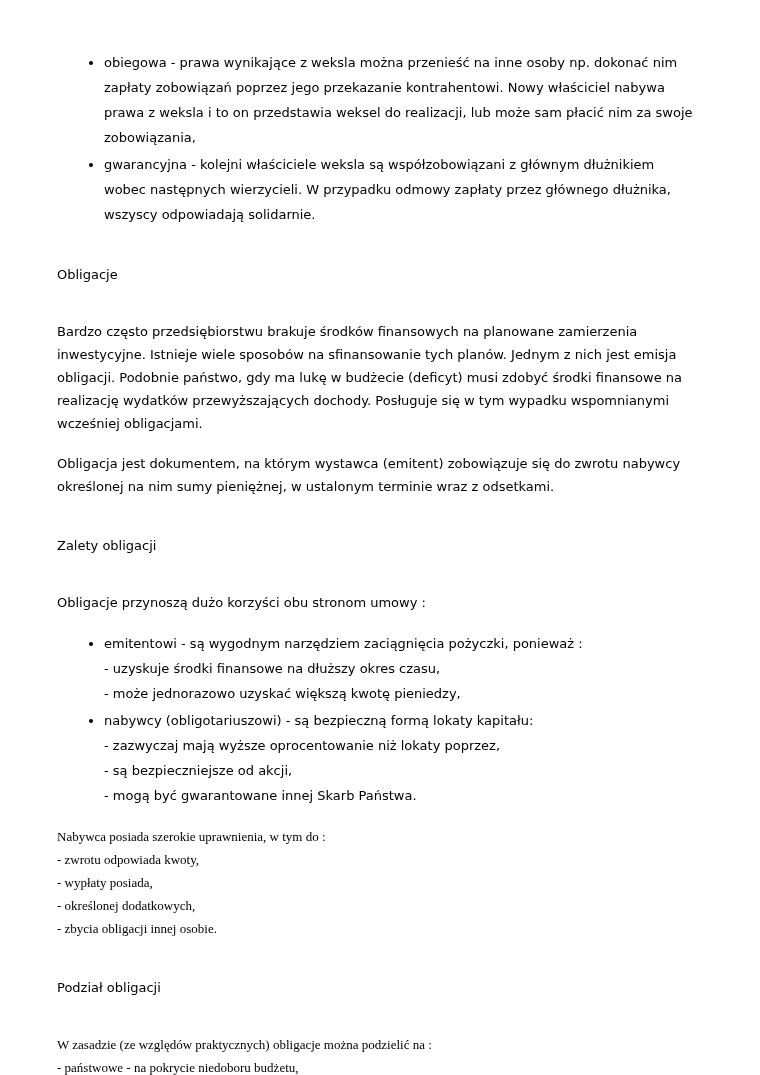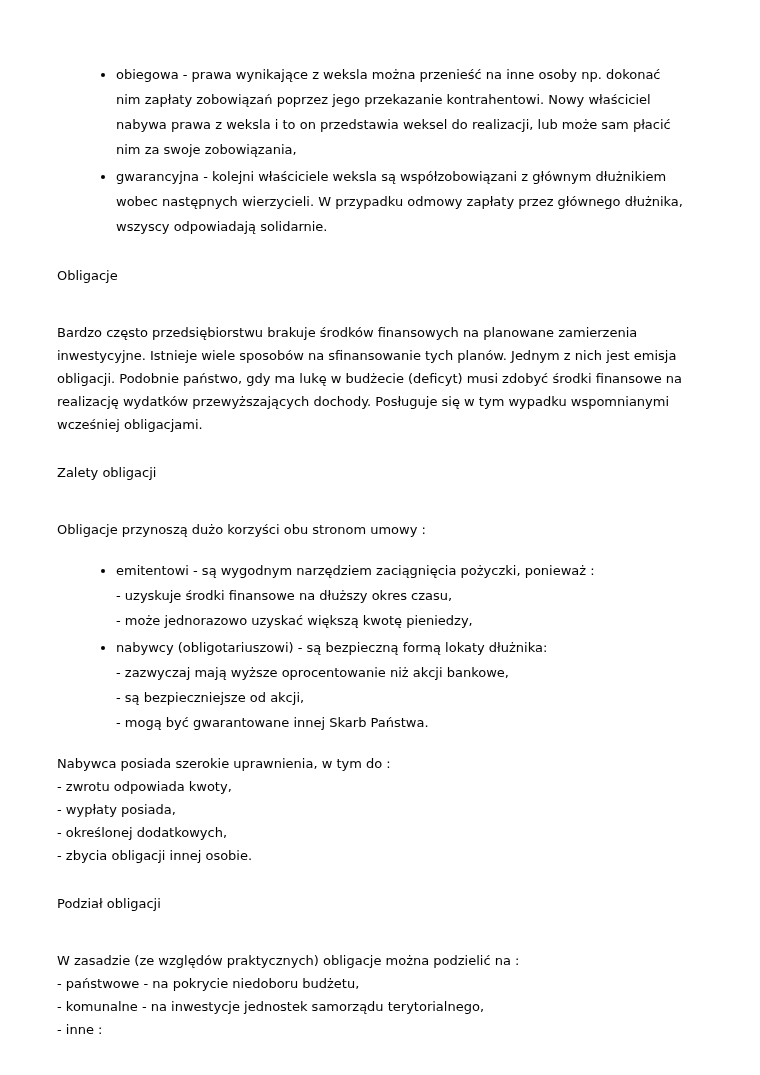--- a/index.html
+++ b/index.html
@@ -11,66 +11,67 @@
     font-size: 13px;
     color: #000000;
     overflow: hidden;
   }
   .page {
     padding: 46px 58px 0 57px;
   }
   ul.bullets {
     list-style: disc outside;
     padding-left: 43px;
-    margin: 16px;
+    margin: 4px;
   }
   ul.bullets li {
     line-height: 25px;
     margin-bottom: 2px;
   }
   .para {
     line-height: 23px;
     margin-top: 17px;
   }
-  .para div { line-height: 23px; }
+  .para div { line-height: 23px; font-family: Liberation Serif, serif; }
   .heading {
     line-height: 23px;
-    margin-top: 25px;
+    margin-top: 36px;
   }
   .gap-after-heading { margin-top: 34px; }
   .bullets.second { margin-top: 17px; }
 </style>
 </head>
 <body>
 
 <div class="page">
 
   <ul class="bullets">
     <li><span>obiegowa - prawa wynikające z weksla można przenieść na inne osoby np. dokonać nim zapłaty zobowiązań poprzez jego przekazanie kontrahentowi. Nowy właściciel nabywa prawa z weksla i to on przedstawia weksel do realizacji, lub może sam płacić nim za swoje zobowiązania,</span></li>
     <li><span>gwarancyjna - kolejni właściciele weksla są współzobowiązani z głównym dłużnikiem wobec następnych wierzycieli. W przypadku odmowy zapłaty przez głównego dłużnika, wszyscy odpowiadają solidarnie.</span></li>
   </ul>
 
   <p class="heading">Obligacje</p>
 
   <p class="para gap-after-heading">Bardzo często przedsiębiorstwu brakuje środków finansowych na planowane zamierzenia inwestycyjne. Istnieje wiele sposobów na sfinansowanie tych planów. Jednym z nich jest emisja obligacji. Podobnie państwo, gdy ma lukę w budżecie (deficyt) musi zdobyć środki finansowe na realizację wydatków przewyższających dochody. Posługuje się w tym wypadku wspomnianymi wcześniej obligacjami.</p>
 
+  <p class="para">Obligacja jest dokumentem, na którym wystawca (emitent) zobowiązuje się do zwrotu nabywcy określonej na nim sumy pieniężnej, w ustalonym terminie wraz z odsetkami.</p>
 
   <p class="heading">Zalety obligacji</p>
 
   <p class="para gap-after-heading">Obligacje przynoszą dużo korzyści obu stronom umowy :</p>
 
   <ul class="bullets second">
     <li>
       <div>emitentowi - są wygodnym narzędziem zaciągnięcia pożyczki, ponieważ :</div>
       <div>- uzyskuje środki finansowe na dłuższy okres czasu,</div>
       <div>- może jednorazowo uzyskać większą kwotę pieniedzy,</div>
     </li>
     <li>
-      <div>nabywcy (obligotariuszowi) - są bezpieczną formą lokaty dłużnika:</div>
-      <div>- zazwyczaj mają wyższe oprocentowanie niż akcji bankowe,</div>
+      <div>nabywcy (obligotariuszowi) - są bezpieczną formą lokaty kapitału:</div>
+      <div>- zazwyczaj mają wyższe oprocentowanie niż lokaty poprzez,</div>
       <div>- są bezpieczniejsze od akcji,</div>
       <div>- mogą być gwarantowane innej Skarb Państwa.</div>
     </li>
   </ul>
 
   <div class="para">
     <div>Nabywca posiada szerokie uprawnienia, w tym do :</div>
     <div>- zwrotu odpowiada kwoty,</div>
     <div>- wypłaty posiada,</div>
     <div>- określonej dodatkowych,</div>

